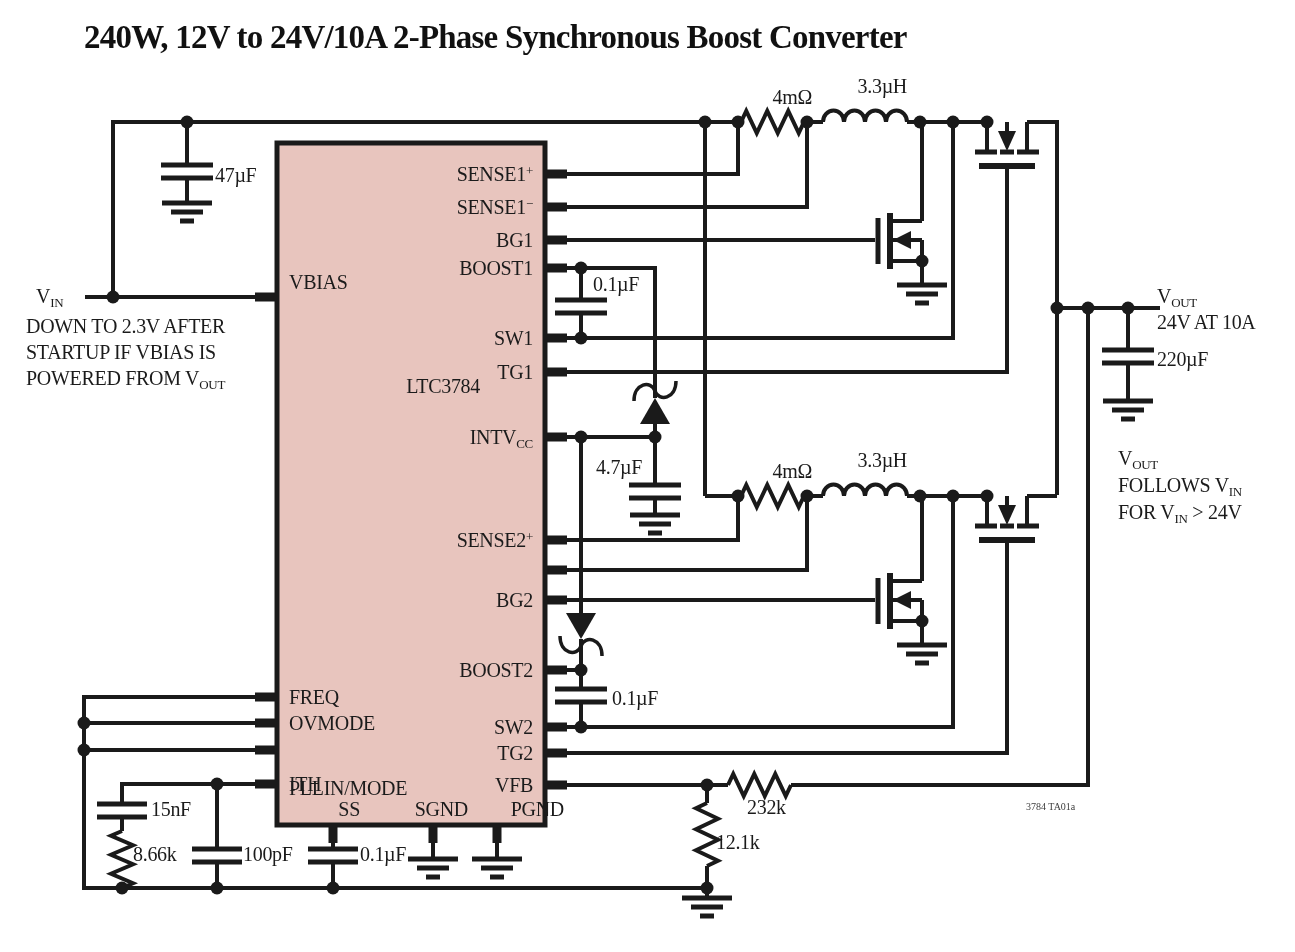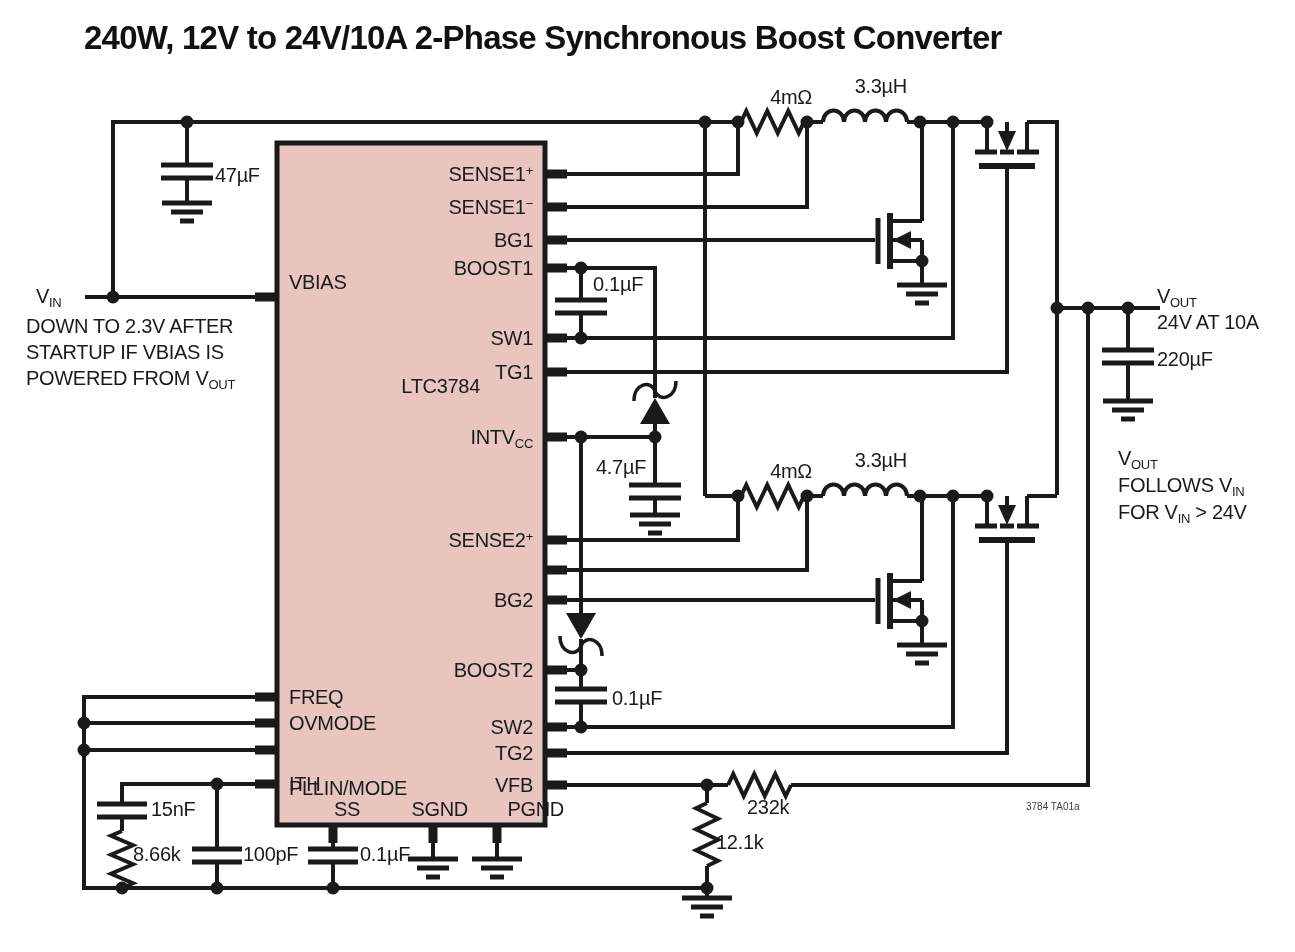--- a/index.html
+++ b/index.html
@@ -1,18 +1,18 @@
 <!DOCTYPE html>
 <html><head>
 <meta charset="utf-8">
 <style>
   html,body { margin:0; padding:0; background:#ffffff; }
   #stage {
     position:relative; width:1261px; height:952px; background:#ffffff;
-    font-family:Liberation Sans, sans-serif; color:#1b1b1b; overflow:hidden;
+    font-family:Liberation Serif, serif; color:#1b1b1b; overflow:hidden;
   }
   svg { position:absolute; left:0; top:0; }
   .lbl {
     position:absolute; font-size:20px; line-height:24px; color:#1b1b1b;
     white-space:nowrap; letter-spacing:-0.3px;
   }
   .title {
     position:absolute; font-size:34px; font-weight:bold; letter-spacing:-0.8px;
     color:#111; transform:scaleX(0.97); transform-origin:left center;
   }

